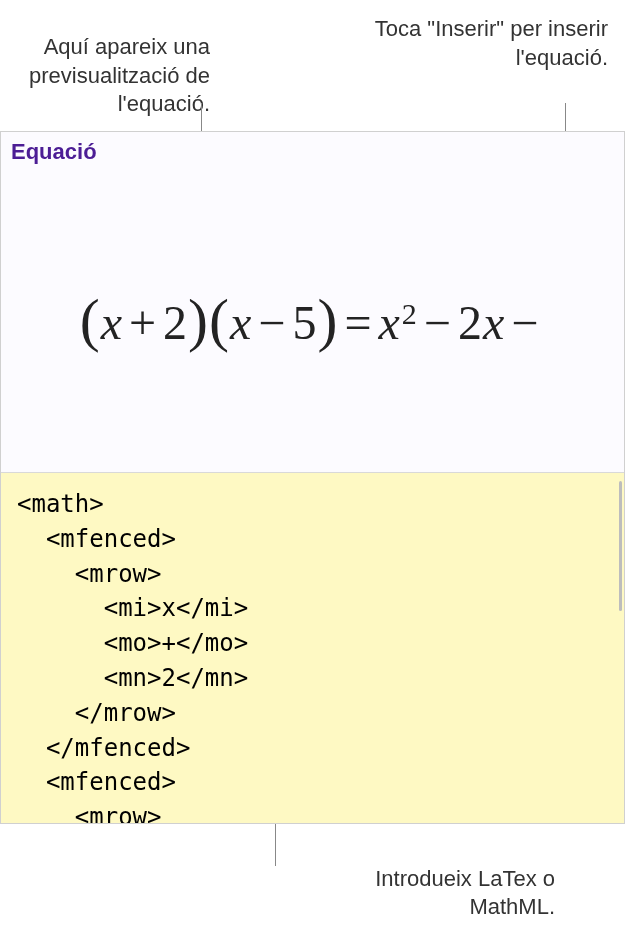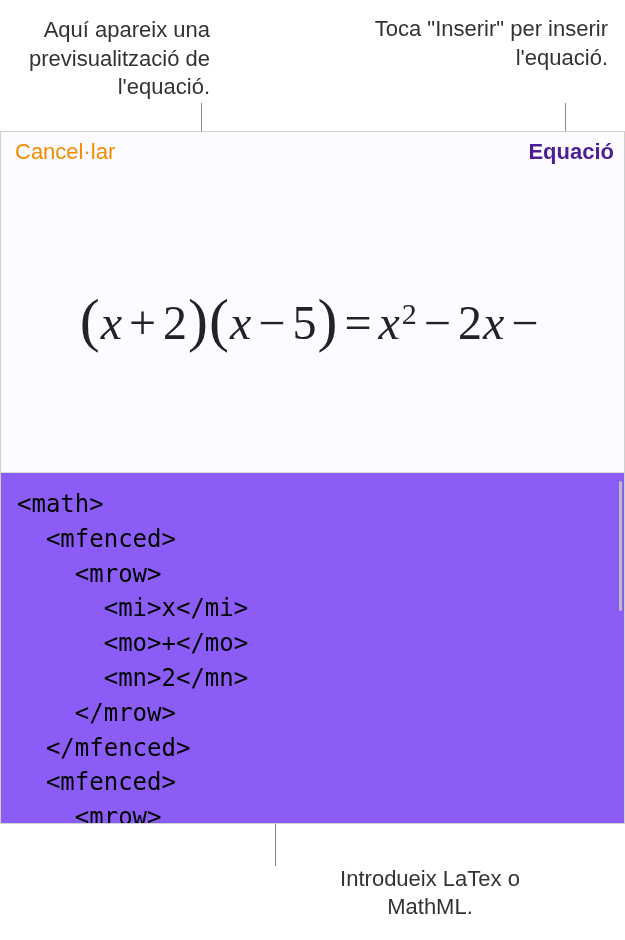--- a/index.html
+++ b/index.html
@@ -16,34 +16,34 @@
       overflow: hidden;
     }
     .callout {
       position: absolute;
       font-size: 22px;
       color: #333;
       line-height: 1.3;
       text-align: right;
     }
     .callout-left {
-      top: 16px;
+      top: 33px;
       right: 415px;
       width: 210px;
     }
     .callout-right {
       top: 15px;
       left: 308px;
       width: 300px;
     }
     .callout-bottom {
       bottom: 18px;
       left: 305px;
       width: 250px;
-      text-align: center;
+      text-align: right;
     }
     .leader-line {
       position: absolute;
       background: #888;
     }
     .leader-preview {
       left: 201px;
       top: 103px;
       width: 1px;
       height: 203px;
@@ -125,21 +125,21 @@
     .equation .sup {
       font-size: 30px;
       vertical-align: super;
       position: relative;
       top: -8px;
       margin-left: 1px;
     }
     .code-area {
       flex: 1 1 auto;
       position: relative;
-      background: #8b5cf6;
+      background: #fef9c3;
       overflow: hidden;
     }
     .code-content {
       font-family: ui-monospace, "SF Mono", Menlo, Consolas, monospace;
       font-size: 24px;
       color: #000;
       padding: 14px 16px;
       line-height: 1.45;
       white-space: pre;
     }
@@ -160,21 +160,20 @@
 <div class="callout callout-right">Toca "Inserir" per inserir l'equació.</div>
 <div class="callout callout-bottom">Introdueix LaTex o MathML.</div>
 
 <div class="leader-line leader-preview"></div>
 <div class="leader-line leader-insert"></div>
 <div class="leader-line leader-code"></div>
 
 <div class="modal">
 
   <div class="nav-bar">
-    <span class="nav-button">Cancel·lar</span>
     <span class="nav-title">Equació</span>
   </div>
 
   <div class="preview-area">
     <div class="equation">
       <span class="paren">(</span>
       <span class="var">x</span>
       <span class="op">+</span>
       <span>2</span>
       <span class="paren">)</span>

